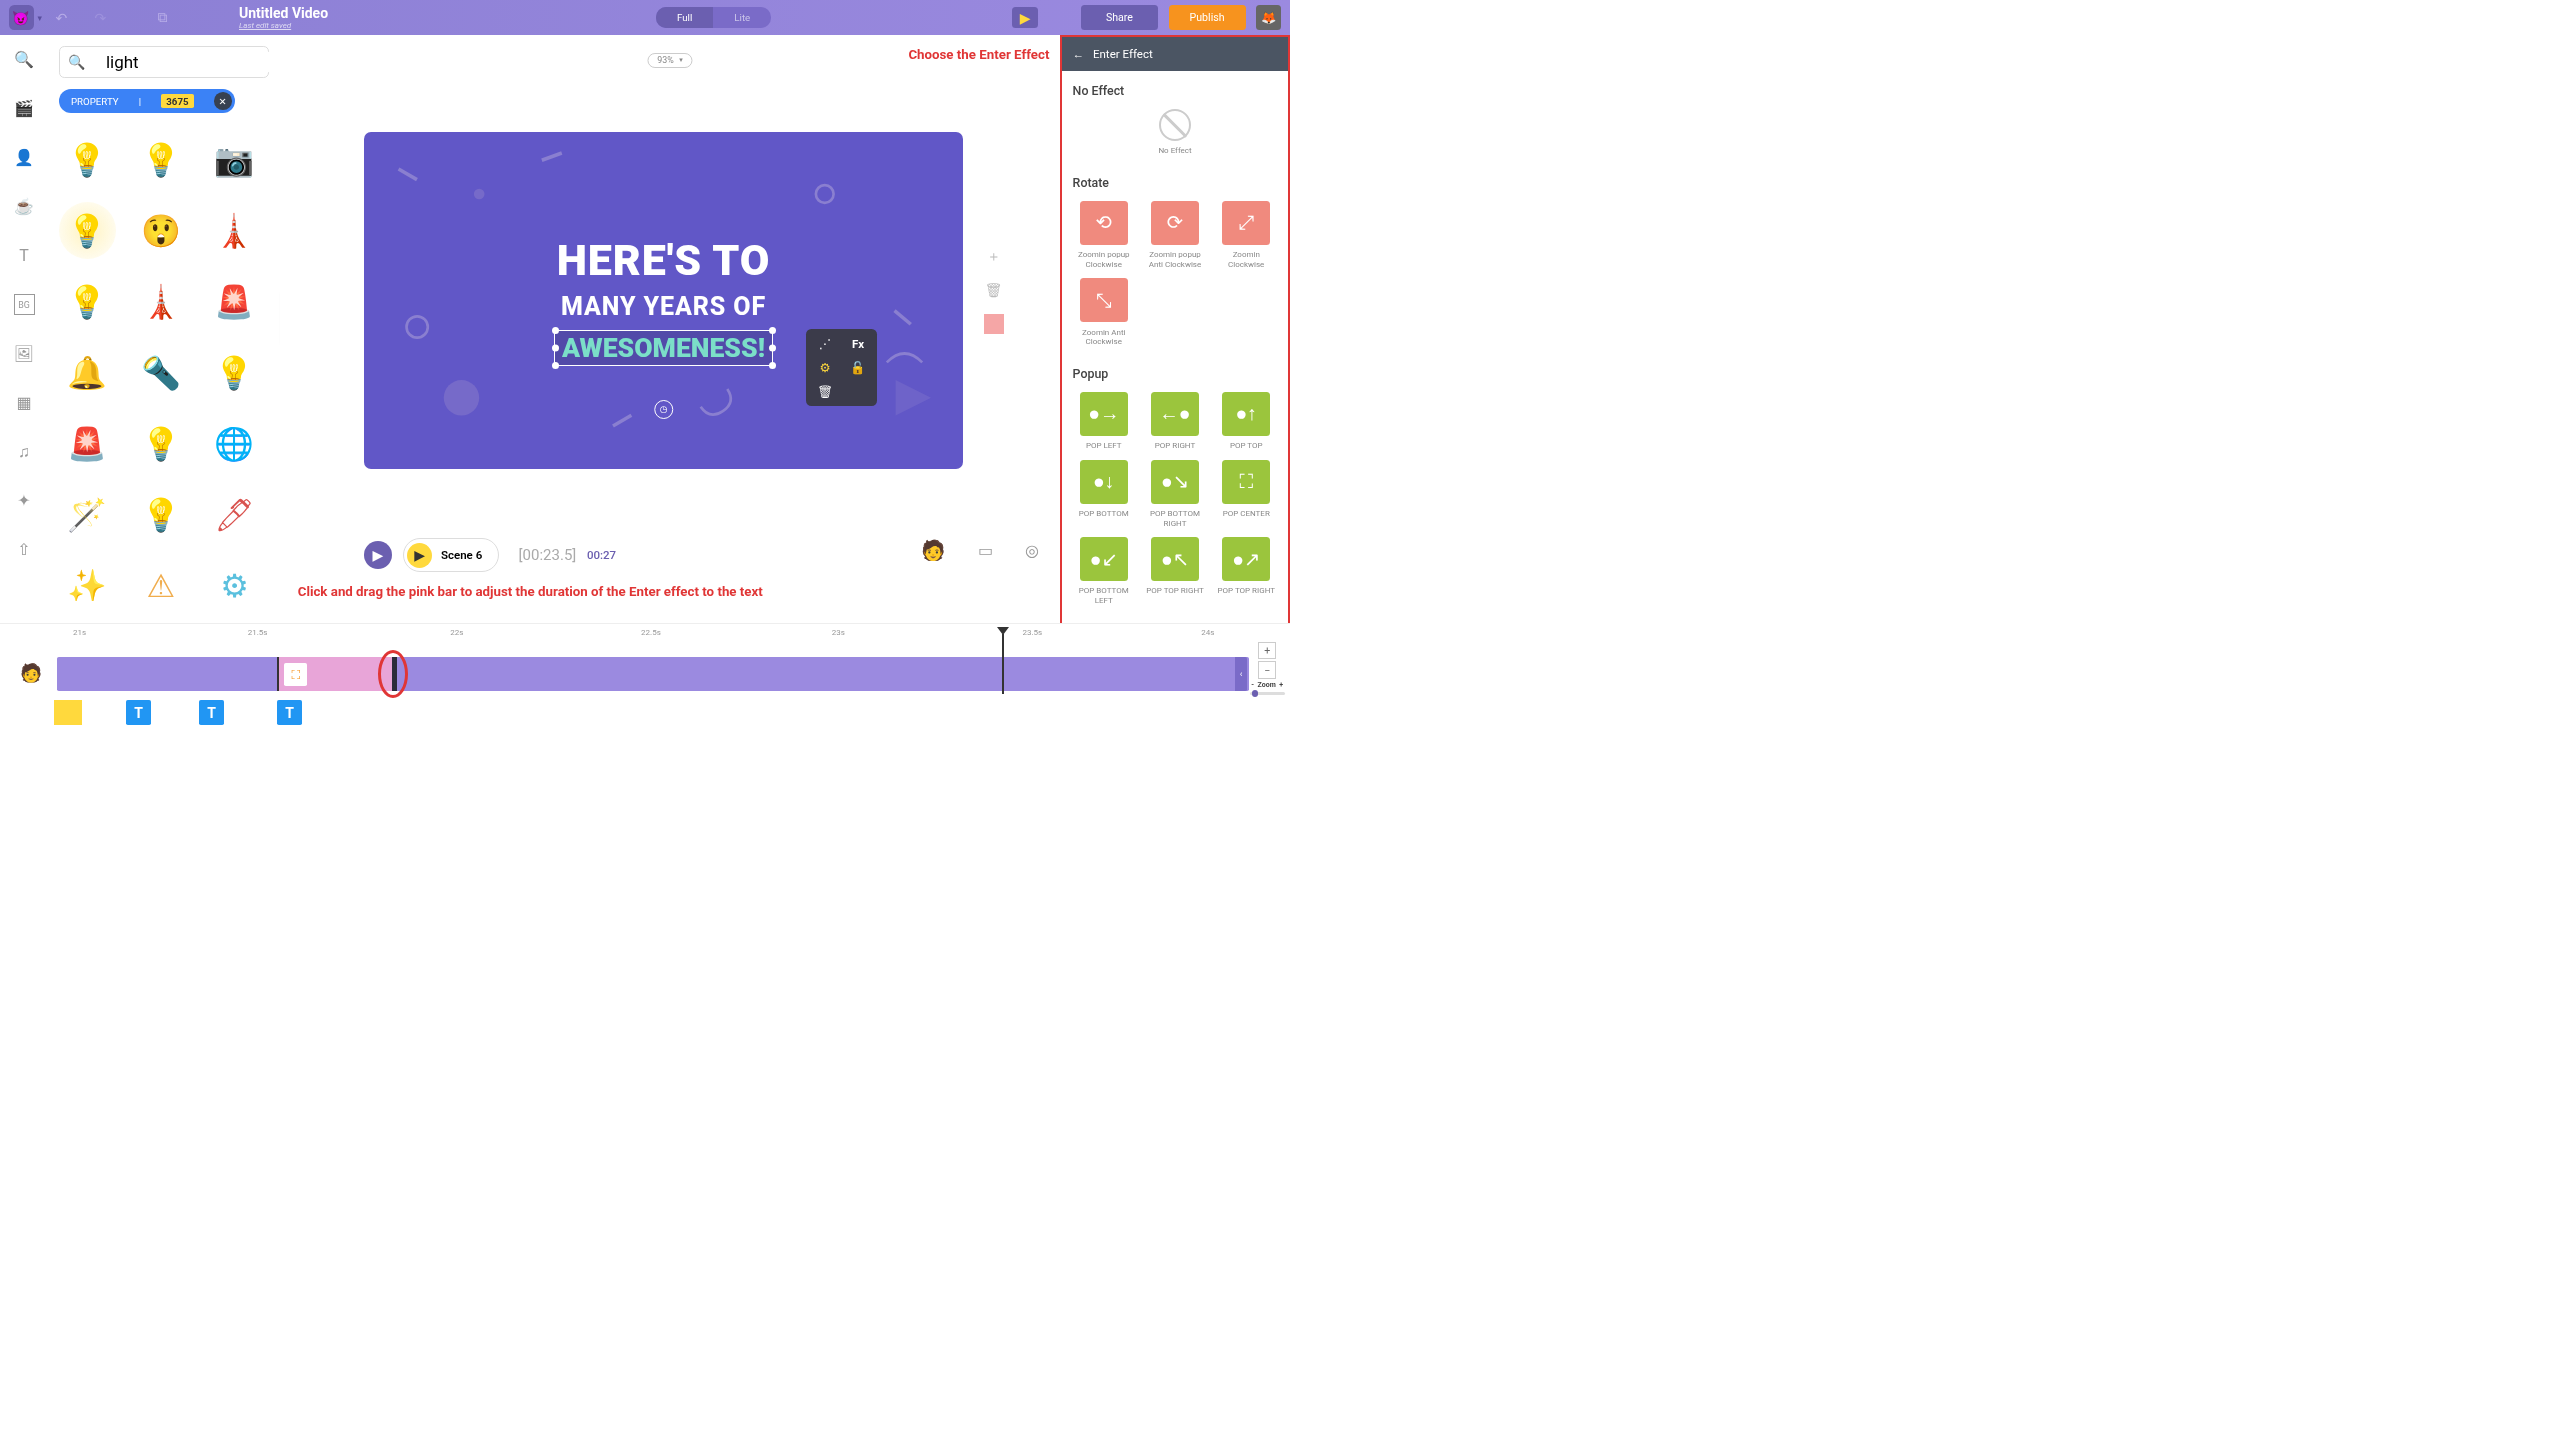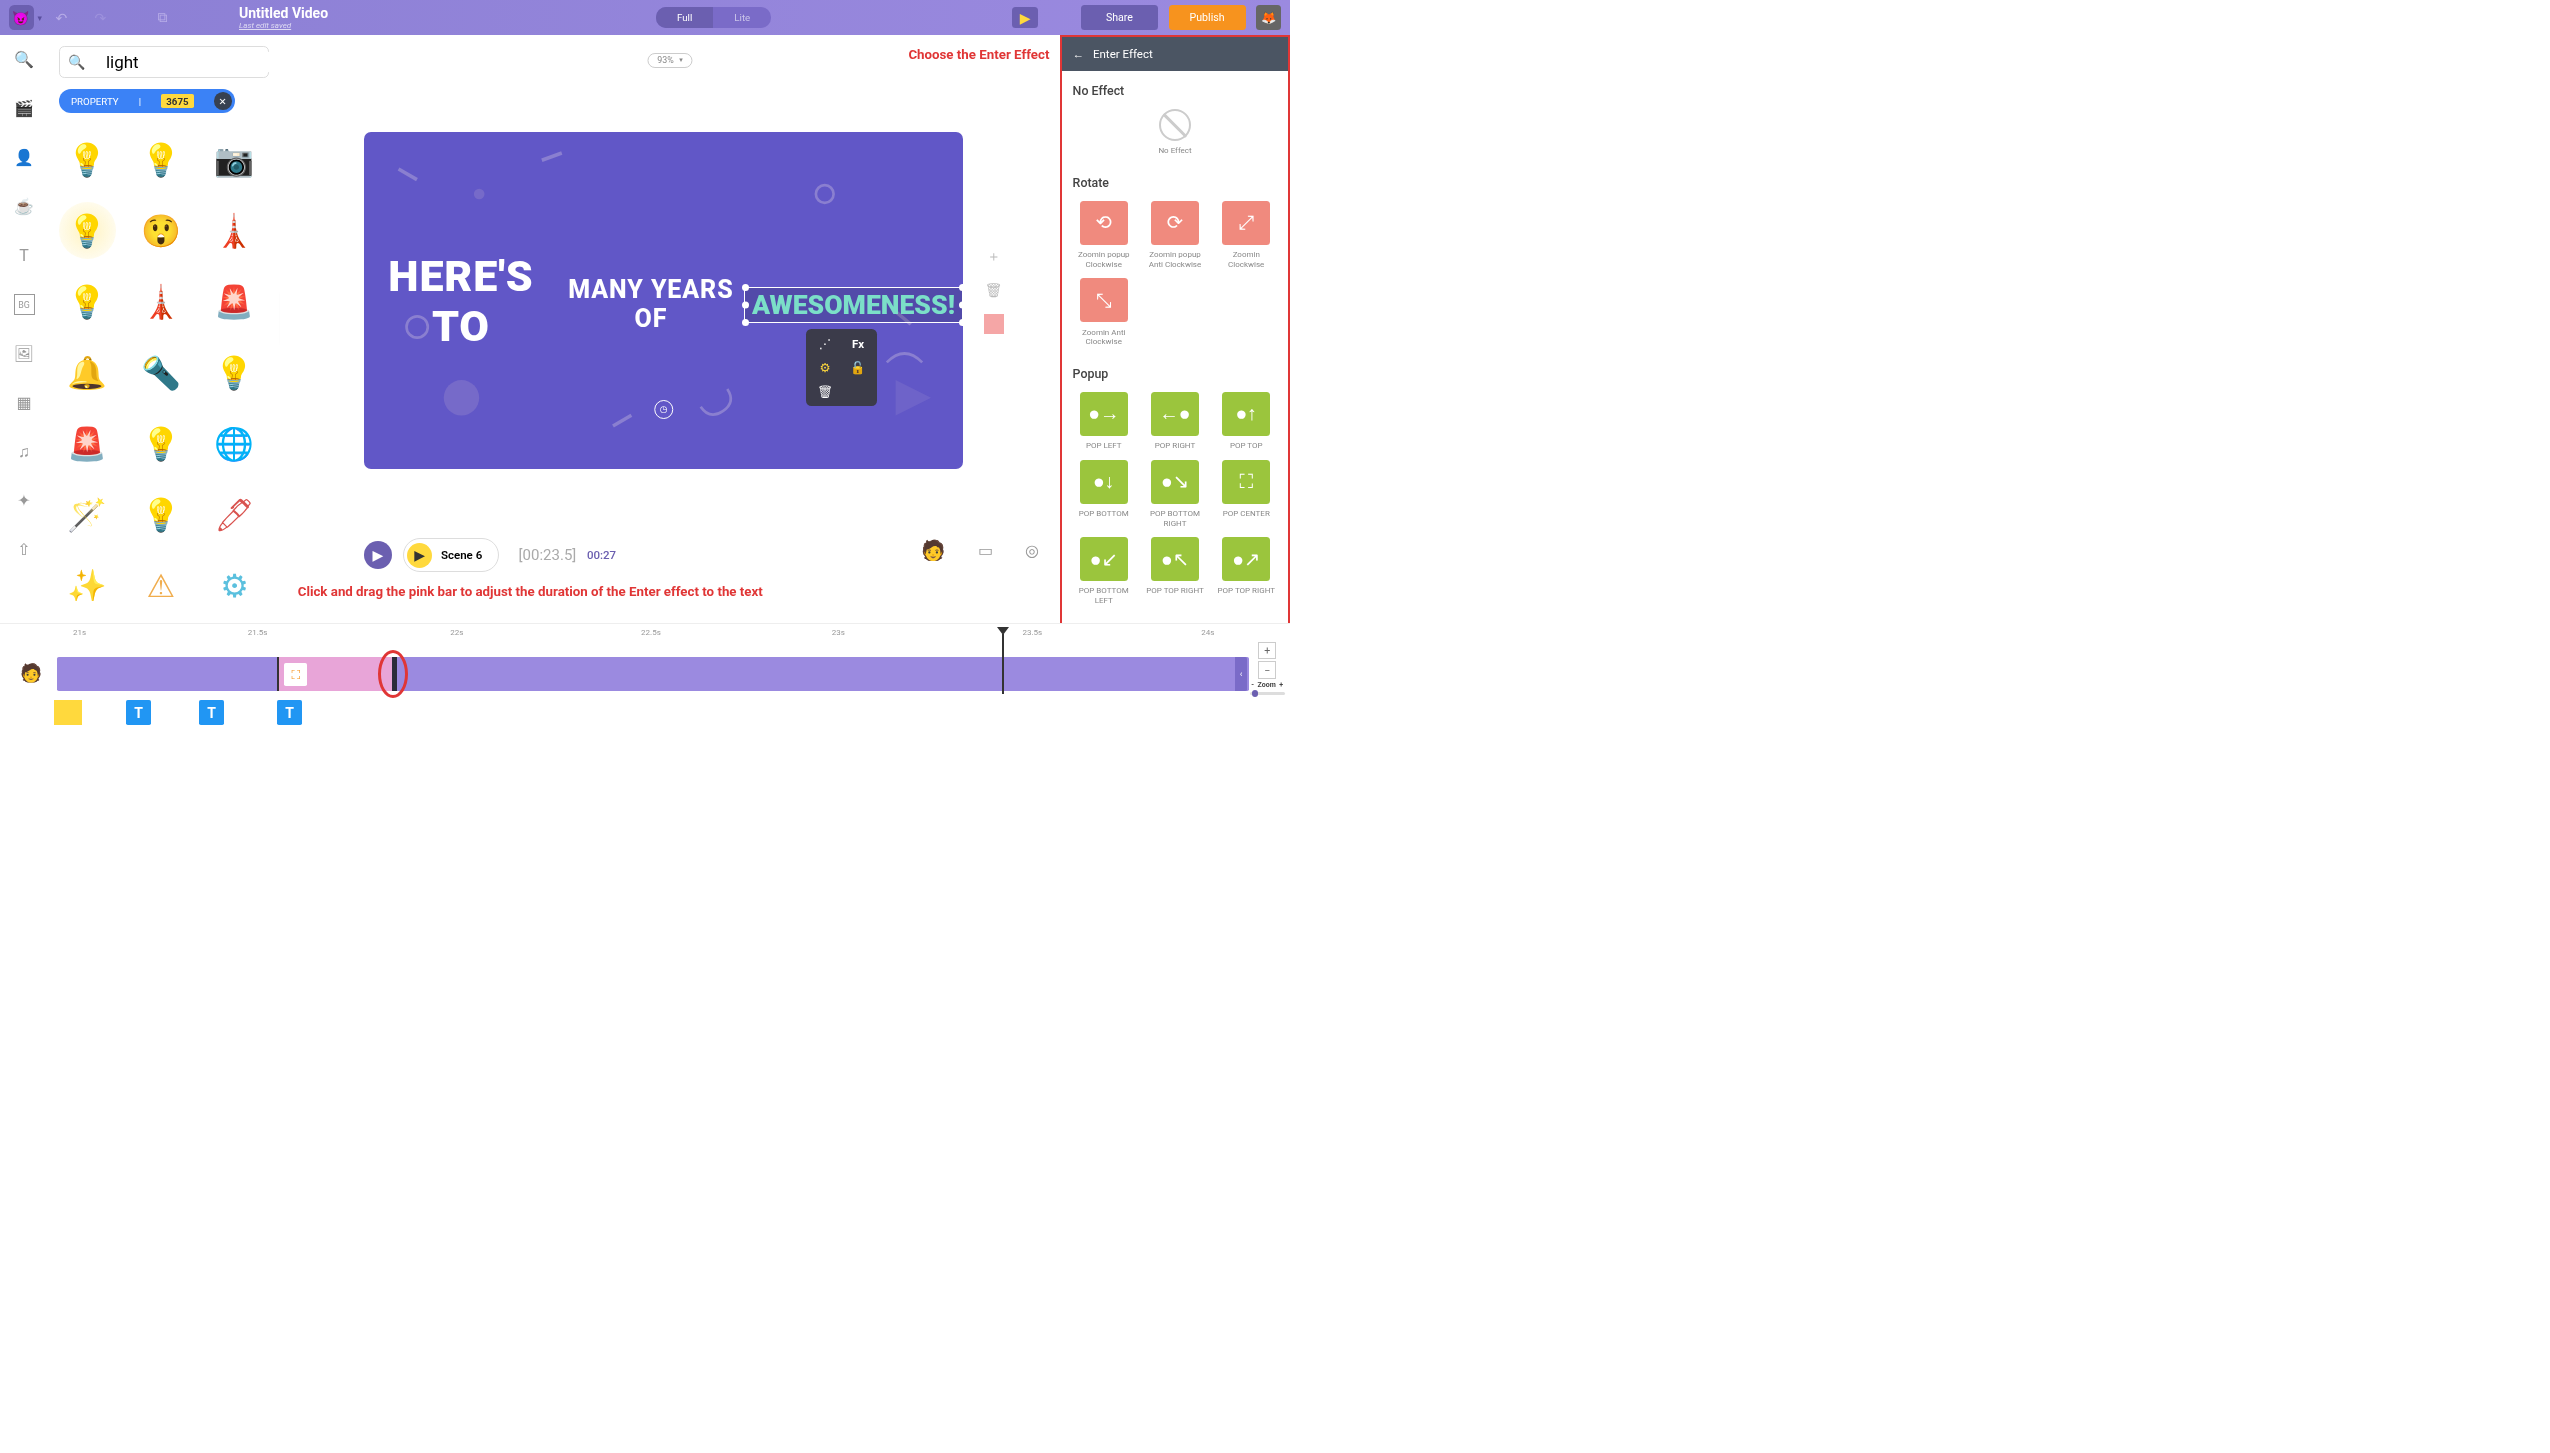--- a/index.html
+++ b/index.html
@@ -40,21 +40,21 @@
 .lib-item { width: 57px; height: 57px; display: flex; align-items: center; justify-content: center; font-size: 32px; }
 .collapse-tab { position: absolute; right: -14px; top: 257px; width: 14px; height: 53px; background: #fff; border-radius: 0 5.3px 5.3px 0; display: flex; align-items: center; justify-content: center; color: #999; box-shadow: 1.8px 0 3.5px rgba(0,0,0,0.1); font-size: 8.9px; }
 
 
 .canvas-area { position: absolute; left: 280px; top: 35px; right: 230px; bottom: 129px; background: #fff; }
 .zoom-chip { position: absolute; top: 17.7px; left: 50%; transform: translateX(-50%); border: 0.9px solid #ccc; border-radius: 10.6px; padding: 1.8px 8.9px; font-size: 8.9px; color: #888; display: flex; align-items: center; gap: 5.3px; }
 .annotation-red { color: #E03636; font-weight: bold; font-size: 13.3px; }
 .anno-top { position: absolute; top: 12.4px; right: 10.6px; }
 .canvas { position: absolute; top: 97px; left: 84px; width: 599px; height: 337px; background: #6157C7; border-radius: 7px; overflow: hidden; }
 .canvas-decor { position: absolute; inset: 0; }
-.canvas-text { position: absolute; inset: 0; display: flex; flex-direction: row; align-items: center; justify-content: center; color: white; text-align: center; }
+.canvas-text { position: absolute; inset: 0; display: flex; flex-direction: column; align-items: center; justify-content: center; color: white; text-align: center; }
 .line1 { font-size: 43px; font-weight: 900; letter-spacing: 0.9px; }
 .line2 { font-size: 25px; font-weight: 800; margin-top: 7px; letter-spacing: 0.9px; }
 .selected-text { position: relative; margin-top: 8.9px; color: #7BDFC8; font-size: 26.6px; font-weight: 900; background: rgba(0,0,0,0.15); padding: 1.8px 7px; border: 1.3px solid white; }
 .sel-handle { position: absolute; width: 7px; height: 7px; background: white; border-radius: 50%; }
 .sel-tl { top: -3.5px; left: -3.5px; } .sel-tr { top: -3.5px; right: -3.5px; } .sel-bl { bottom: -3.5px; left: -3.5px; } .sel-br { bottom: -3.5px; right: -3.5px; }
 .sel-ml { top: 50%; left: -3.5px; transform: translateY(-50%); } .sel-mr { top: 50%; right: -3.5px; transform: translateY(-50%); }
 .below-timer { position: absolute; bottom: 50px; left: 50%; transform: translateX(-50%); width: 19.5px; height: 19.5px; border: 1.8px solid white; border-radius: 50%; display: flex; align-items: center; justify-content: center; font-size: 8.9px; color: white; }
 .context-menu { position: absolute; top: 294px; left: 526px; width: 71px; background: #3b3b4a; border-radius: 5.3px; padding: 7px; display: grid; grid-template-columns: 1fr 1fr; gap: 8.9px; }
 .ctx-item { color: white; display: flex; align-items: center; justify-content: center; font-size: 12.4px; }
 .ctx-fx { font-size: 11.5px; font-weight: bold; }

